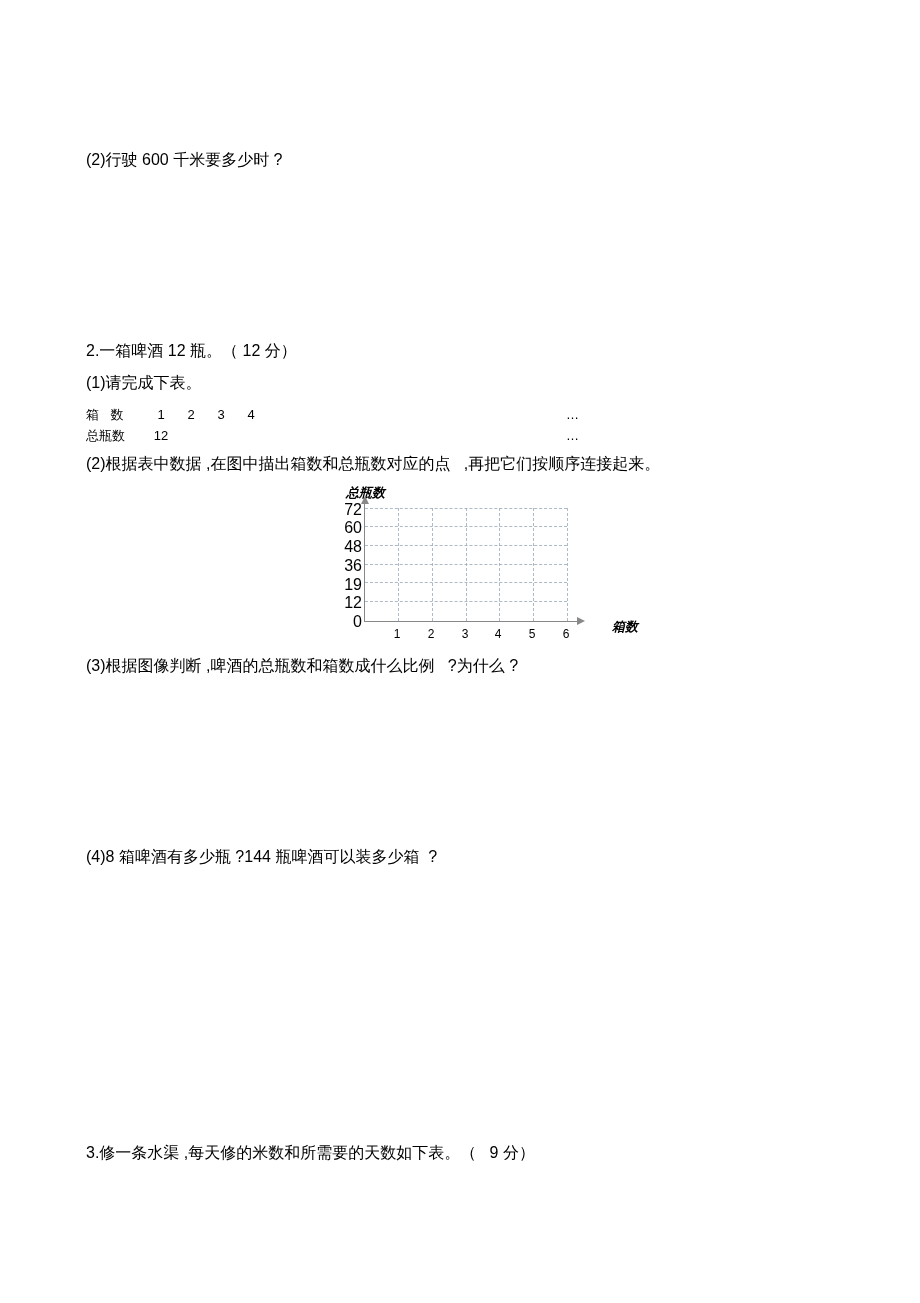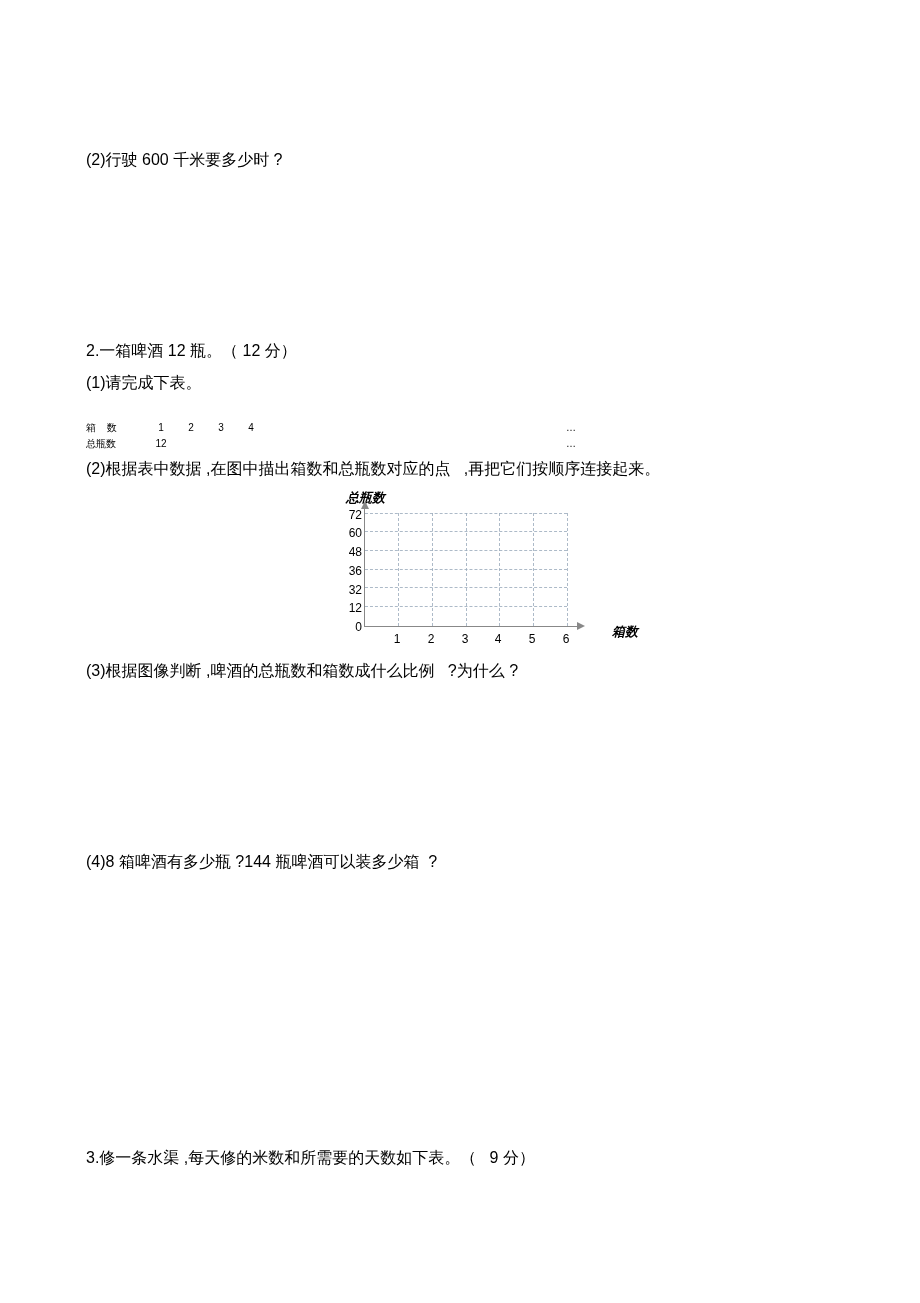--- a/index.html
+++ b/index.html
@@ -21,23 +21,23 @@
       padding-right: 50px;
     }
     .line {
       line-height: 1.5;
       margin-bottom: 2px;
     }
     .q-sub {
       margin-top: 8px;
     }
     .table-wrap {
-      margin-top: 25px;
+      margin-top: 10px;
       margin-bottom: 5px;
-      font-size: 10px;
+      font-size: 13px;
     }
     .table-row {
       display: flex;
       align-items: center;
       line-height: 1.6;
     }
     .table-label {
       width: 60px;
       text-align: left;
       letter-spacing: 4px;
@@ -122,21 +122,21 @@
       bottom: 0;
       height: 113px;
       border-left: 1px dashed #9ab;
       opacity: 0.8;
     }
     .y-tick {
       position: absolute;
       left: 14px;
       width: 20px;
       text-align: right;
-      font-size: 12px;
+      font-size: 16px;
       transform: translateY(-50%);
     }
     .x-tick {
       position: absolute;
       bottom: 3px;
       font-size: 12px;
       transform: translateX(-50%);
     }
     .gap-large { height: 165px; }
     .gap-xlarge { height: 270px; }
@@ -178,21 +178,21 @@
     <span>(2)根据表中数据 ,在图中描出箱数和总瓶数对应的点</span>&nbsp;&nbsp;&nbsp;<span>,再把它们按顺序连接起来。</span>
   </div>
 
   <div class="chart-container">
     <div class="chart">
       <div class="chart-ylabel">总瓶数</div>
       <div class="chart-xlabel">箱数</div>
 
       <div class="y-tick" style="top:138px">0</div>
       <div class="y-tick" style="top:119px">12</div>
-      <div class="y-tick" style="top:101px">32</div>
+      <div class="y-tick" style="top:101px">19</div>
       <div class="y-tick" style="top:82px">36</div>
       <div class="y-tick" style="top:63px">48</div>
       <div class="y-tick" style="top:44px">60</div>
       <div class="y-tick" style="top:26px">72</div>
 
       <div class="x-tick" style="left:69px">1</div>
       <div class="x-tick" style="left:103px">2</div>
       <div class="x-tick" style="left:137px">3</div>
       <div class="x-tick" style="left:170px">4</div>
       <div class="x-tick" style="left:204px">5</div>

